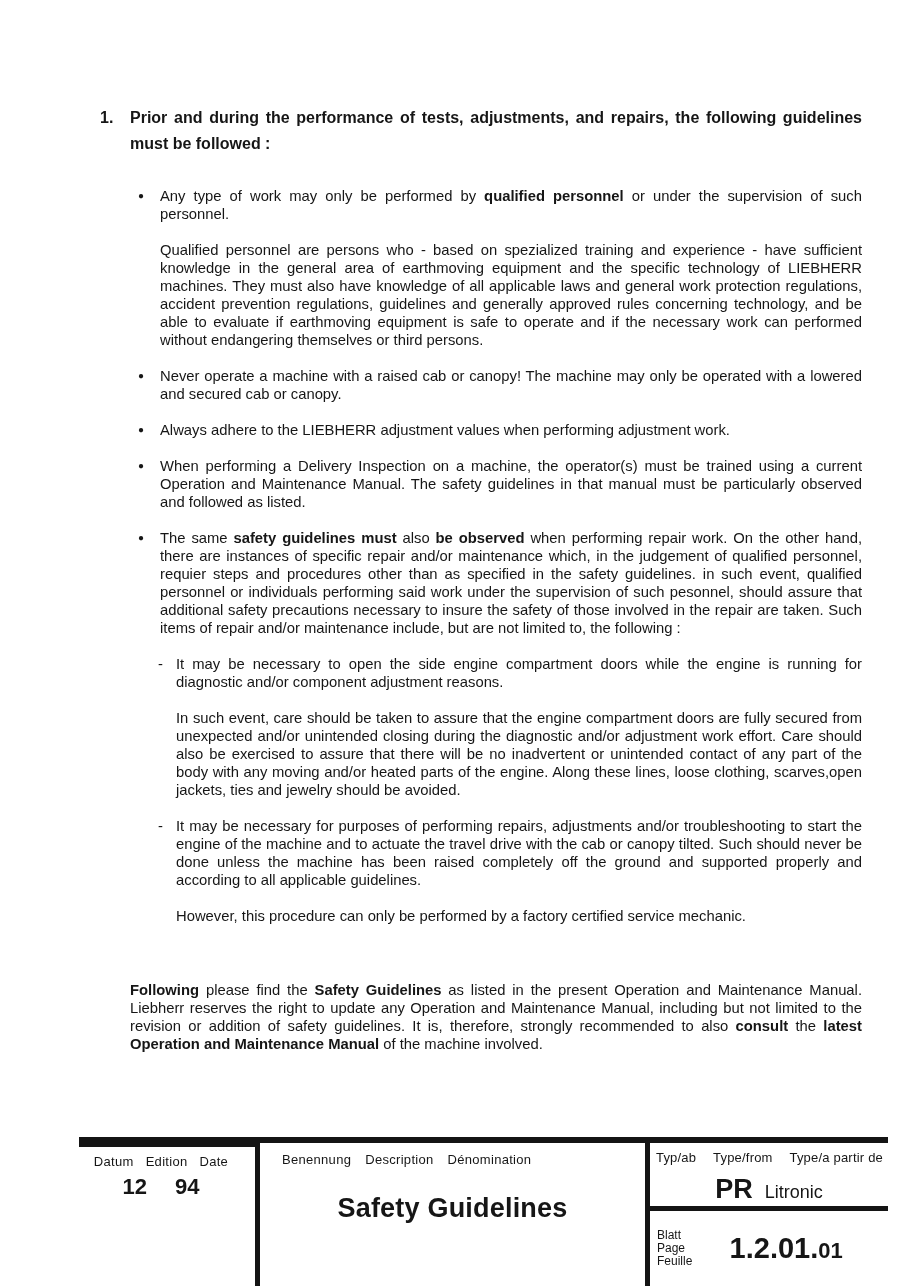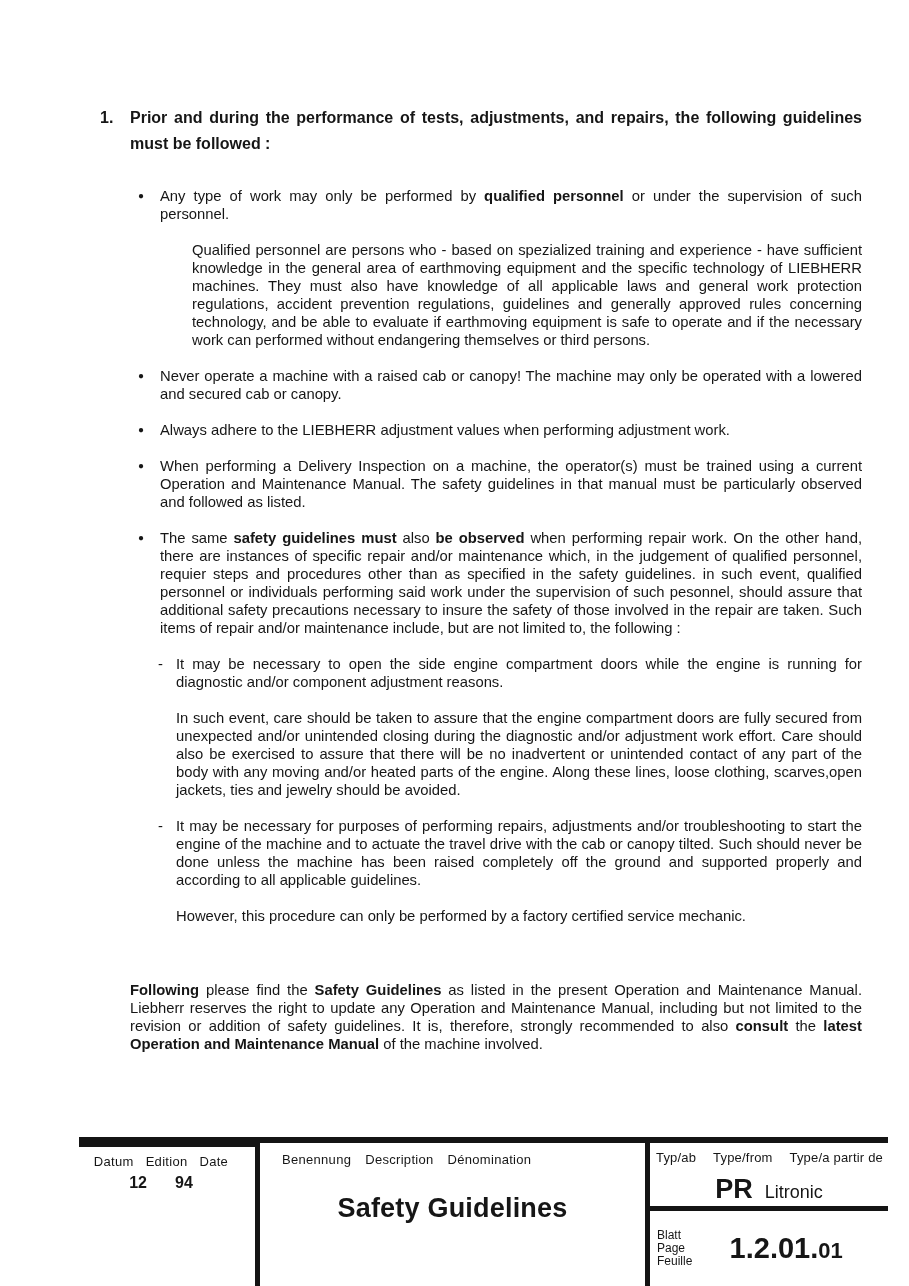--- a/index.html
+++ b/index.html
@@ -27,21 +27,21 @@
   .heading + .block{margin-top:30px;}
   .bullet{display:flex;padding-left:38px;}
   .bullet .marker{
     width:22px;flex:none;font-size:10px;line-height:18px;
   }
   .bullet .b-text{flex:1;text-align:justify;}
   .dash{display:flex;padding-left:58px;}
   .dash .marker{width:18px;flex:none;}
   .dash .b-text{flex:1;text-align:justify;}
   .para{text-align:justify;}
-  .para.indent1{margin-left:92px;}
+  .para.indent1{margin-left:60px;}
   .para.indent2{margin-left:76px;}
   .closing{margin-top:56px;margin-left:30px;text-align:justify;}
   .seg-b{font-weight:bold;}
   
   .footer{
     position:absolute;left:79px;top:1137px;
     width:809px;height:149px;
     border-top:6px solid #141414;
     display:flex;box-sizing:border-box;
   }
@@ -52,21 +52,21 @@
   .liebherr-logo{
     font-weight:bold;font-size:27px;letter-spacing:0px;
     transform:scale(1.02,0.95);color:#111;
   }
   .left-rule{height:4px;background:#141414;}
   .date-block{
     flex:1;display:flex;flex-direction:column;align-items:center;
     padding-top:7px;padding-right:12px;
   }
   .date-label{display:flex;gap:12px;font-size:13px;letter-spacing:0.3px;}
-  .date-value{display:flex;gap:28px;font-size:16px;font-weight:bold;margin-top:5px;}
+  .date-value{display:flex;gap:28px;font-size:22px;font-weight:bold;margin-top:5px;}
   .fcol-mid{width:385px;flex:none;display:flex;flex-direction:column;}
   .name-label{display:flex;gap:14px;font-size:13px;letter-spacing:0.3px;padding:9px 0 0 22px;}
   .doc-title{font-size:27px;font-weight:bold;text-align:center;margin-top:26px;letter-spacing:0.2px;}
   .fcol-right{flex:1;display:flex;flex-direction:column;}
   .type-top{height:63px;display:flex;flex-direction:column;}
   .type-label{display:flex;justify-content:space-between;font-size:13px;letter-spacing:0.2px;padding:7px 5px 0 6px;}
   .type-value{display:flex;justify-content:center;align-items:baseline;gap:12px;margin-top:9px;}
   .type-value .pr{font-size:27px;font-weight:bold;}
   .type-value .litronic{font-size:18px;}
   .right-rule{height:5px;background:#141414;}

